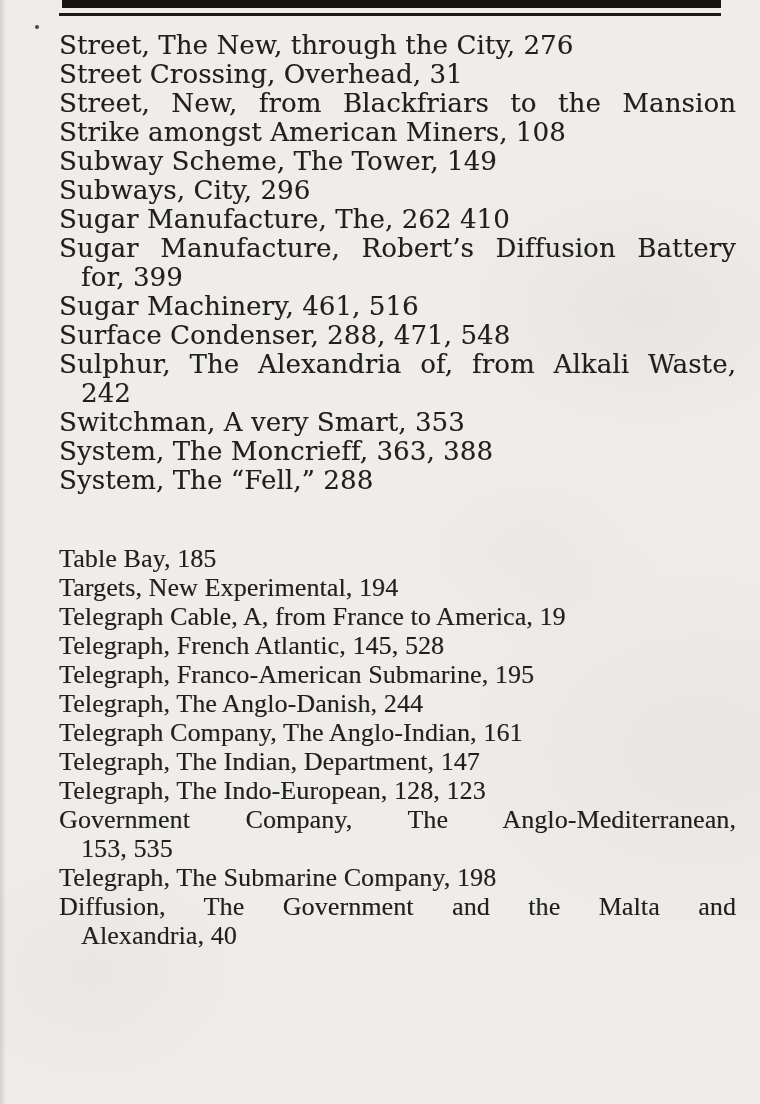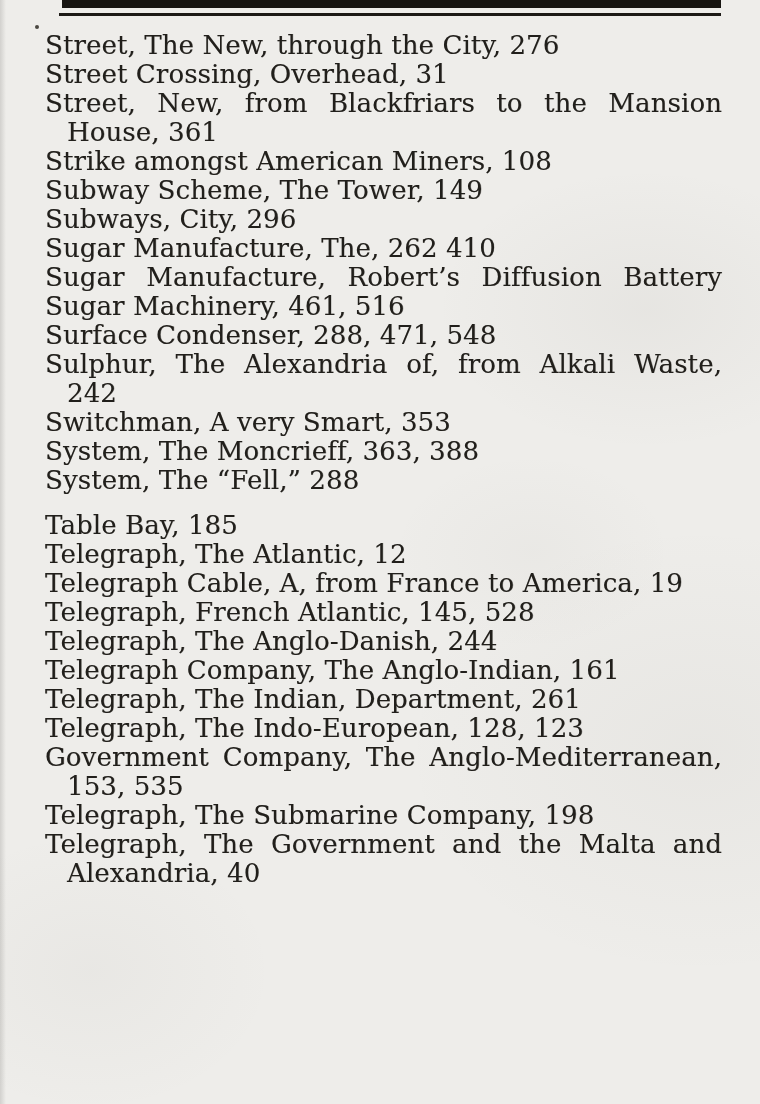--- a/index.html
+++ b/index.html
@@ -39,29 +39,29 @@
   }
   .speck {
     position: absolute;
     left: 35px; top: 25px;
     width: 4px; height: 4px;
     border-radius: 50%;
     background: #4a4741;
   }
   .content {
     position: absolute;
-    left: 45px; top: 31px;
+    left: 59px; top: 31px;
     width: 677px;
     font-size: 26px;
     line-height: 29px;
     text-shadow: 0.4px 0.4px 0 rgba(33,31,27,0.38);
     letter-spacing: 0.1px;
   }
   .section { margin: 0; }
-  .section.gap { margin-top: 16px; }
+  .section.gap { margin-top: 49px; font-family: Liberation Serif, serif; }
   .entry { margin: 0; }
   .line { display: block; white-space: nowrap; }
   .line.just { white-space: normal; text-align: justify; text-align-last: justify; }
   .line.cont { padding-left: 22px; }
 </style>
 </head>
 <body>
 
 <div class="page">
   <div class="rule-thick"></div>
@@ -70,36 +70,36 @@
   <div class="content">
       <div class="section">
         <p class="entry">
           <span class="line">Street, The New, through the City, 276</span>
         </p>
         <p class="entry">
           <span class="line">Street Crossing, Overhead, 31</span>
         </p>
         <p class="entry">
           <span class="line just">Street, New, from Blackfriars to the Mansion</span>
-          <span class="line cont">House, 361</span>
         </p>
         <p class="entry">
           <span class="line">Strike amongst American Miners, 108</span>
         </p>
         <p class="entry">
           <span class="line">Subway Scheme, The Tower, 149</span>
         </p>
         <p class="entry">
           <span class="line">Subways, City, 296</span>
         </p>
         <p class="entry">
           <span class="line">Sugar Manufacture, The, 262 410</span>
         </p>
         <p class="entry">
           <span class="line just">Sugar Manufacture, Robert’s Diffusion Battery</span>
+          <span class="line cont">for, 399</span>
         </p>
         <p class="entry">
           <span class="line">Sugar Machinery, 461, 516</span>
         </p>
         <p class="entry">
           <span class="line">Surface Condenser, 288, 471, 548</span>
         </p>
         <p class="entry">
           <span class="line just">Sulphur, The Alexandria of, from Alkali Waste,</span>
           <span class="line cont">242</span>
@@ -112,46 +112,49 @@
         </p>
         <p class="entry">
           <span class="line">System, The “Fell,” 288</span>
         </p>
       </div>
       <div class="section gap">
         <p class="entry">
           <span class="line">Table Bay, 185</span>
         </p>
         <p class="entry">
-          <span class="line">Telegraph, The Atlantic, 12</span>
+          <span class="line">Targets, New Experimental, 194</span>
         </p>
         <p class="entry">
           <span class="line">Telegraph Cable, A, from France to America, 19</span>
         </p>
         <p class="entry">
           <span class="line">Telegraph, French Atlantic, 145, 528</span>
         </p>
         <p class="entry">
+          <span class="line">Telegraph, Franco-American Submarine, 195</span>
+        </p>
+        <p class="entry">
           <span class="line">Telegraph, The Anglo-Danish, 244</span>
         </p>
         <p class="entry">
           <span class="line">Telegraph Company, The Anglo-Indian, 161</span>
         </p>
         <p class="entry">
-          <span class="line">Telegraph, The Indian, Department, 261</span>
+          <span class="line">Telegraph, The Indian, Department, 147</span>
         </p>
         <p class="entry">
           <span class="line">Telegraph, The Indo-European, 128, 123</span>
         </p>
         <p class="entry">
           <span class="line just">Government Company, The Anglo-Mediterranean,</span>
           <span class="line cont">153, 535</span>
         </p>
         <p class="entry">
           <span class="line">Telegraph, The Submarine Company, 198</span>
         </p>
         <p class="entry">
-          <span class="line just">Telegraph, The Government and the Malta and</span>
+          <span class="line just">Diffusion, The Government and the Malta and</span>
           <span class="line cont">Alexandria, 40</span>
         </p>
       </div>
     </div>
 </div>
 
 </body></html>

